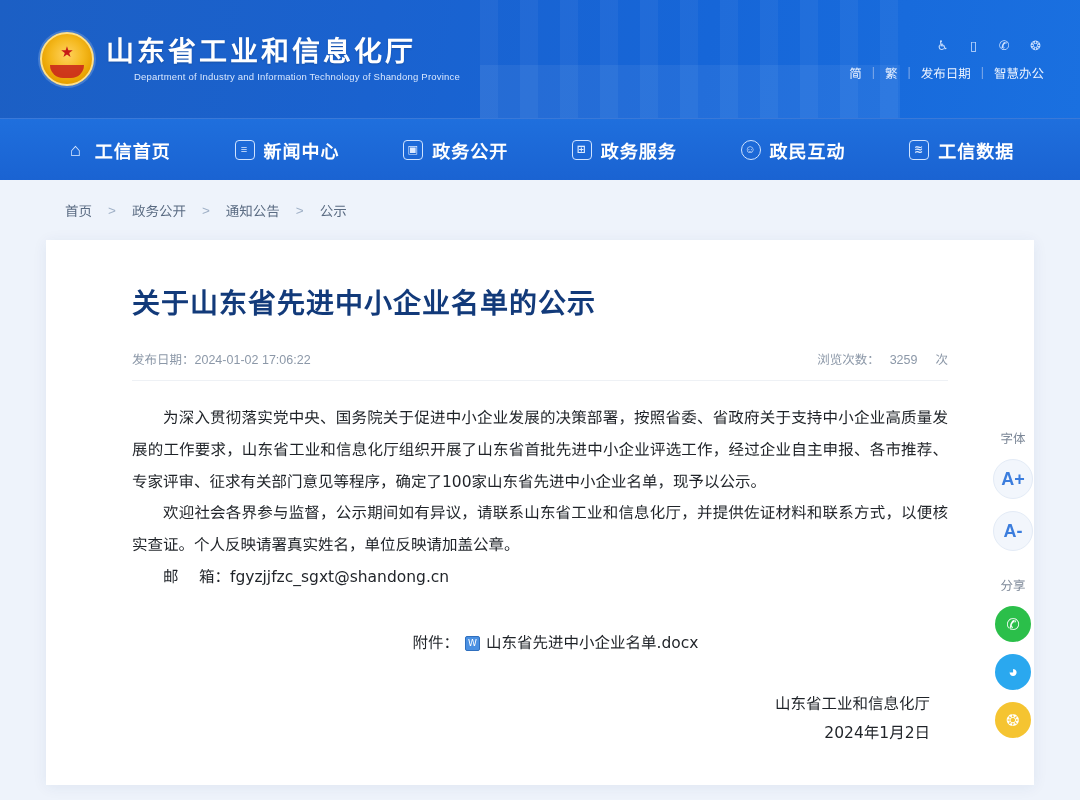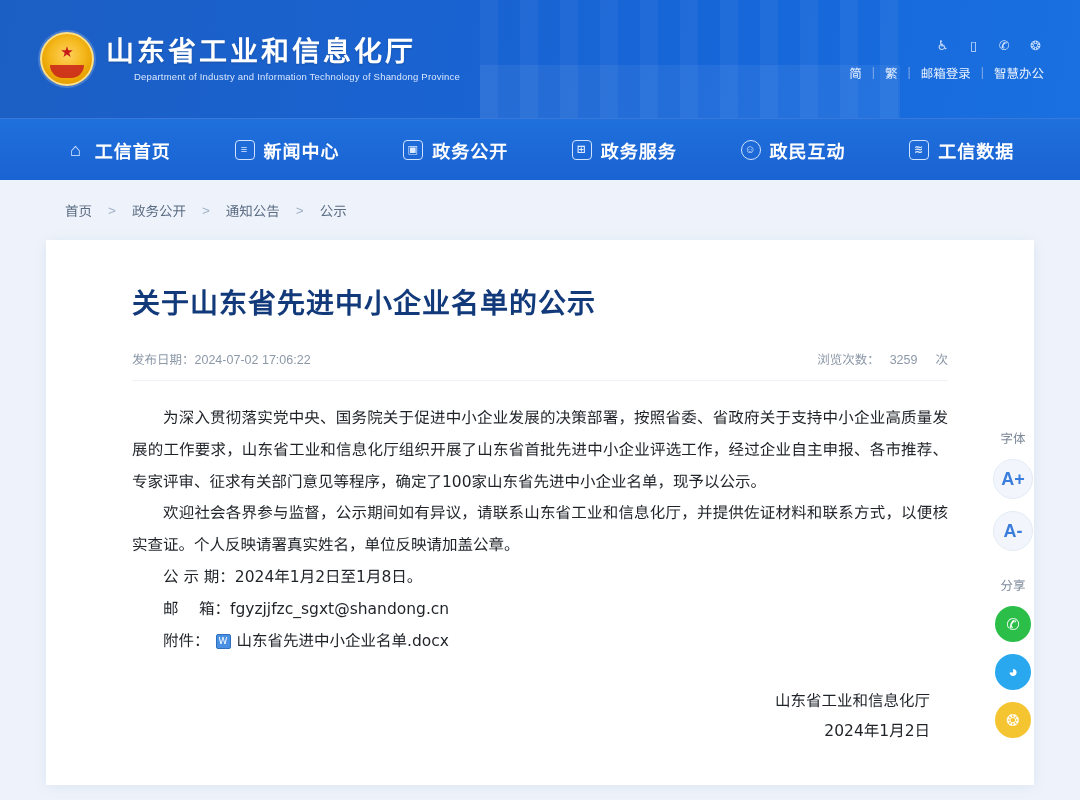--- a/index.html
+++ b/index.html
@@ -161,23 +161,23 @@
   .body {
     margin-top: 22px;
     font-size: 15.5px; color: #1f2328; line-height: 2.05;
     font-family: "DejaVu Sans", "Liberation Sans", sans-serif;
     text-align: justify;
   }
   .body p { text-indent: 2em; }
   .body p.noind { text-indent: 0; }
   .kv { margin-left: 2em; }
   .attach {
-    margin-left: 2em;
+    margin-top: 34px; margin-left: 2em;
     display: flex; align-items: center; gap: 6px;
-    font-size: 15.5px; color: #1f2328;
+    font-size: 15.5px; color: #1f2328; justify-content: center;
   }
   .doc-ic {
     width: 15px; height: 15px; background: #4a90e2;
     border: 1px solid #2f6fbe; border-radius: 2px;
     display: inline-block; position: relative; flex: none;
   }
   .doc-ic::after {
     content: "W"; position: absolute; inset: 0;
     color: #fff; font-size: 9px; line-height: 13px; text-align: center;
   }
@@ -233,21 +233,21 @@
         <span class="ic" data-interactable="true">♿</span>
         <span class="ic" data-interactable="true">▯</span>
         <span class="ic" data-interactable="true">✆</span>
         <span class="ic" data-interactable="true">❂</span>
       </div>
       <div class="hd-links" data-interactable="false">
         <span data-interactable="true">简</span>
         <span class="sep" data-interactable="false">|</span>
         <span data-interactable="true">繁</span>
         <span class="sep" data-interactable="false">|</span>
-        <span data-interactable="true">邮箱登录</span>
+        <span data-interactable="true">发布日期</span>
         <span class="sep" data-interactable="false">|</span>
         <span data-interactable="true">智慧办公</span>
       </div>
     </div>
   </div>
 </div>
 
 <div class="nav" data-interactable="false">
   <div class="nav-item" data-interactable="true">
     <span class="nic plain" data-interactable="false">⌂</span>
@@ -285,31 +285,30 @@
   <a data-interactable="true">公示</a>
 </div>
 
 <div class="stage">
   <div class="card" data-interactable="false">
     <div class="art">
       <h1 data-interactable="false">关于山东省先进中小企业名单的公示</h1>
 
       <div class="meta" data-interactable="false">
         <span class="m1">
-          <span data-interactable="false">发布日期：</span><span data-interactable="false">2024-07-02 17:06:22</span>
+          <span data-interactable="false">发布日期：</span><span data-interactable="false">2024-01-02 17:06:22</span>
         </span>
         <span class="views">
           <span data-interactable="false">浏览次数：</span><b data-interactable="false">3259</b><span data-interactable="false">次</span>
         </span>
       </div>
 
       <div class="body" data-interactable="false">
         <p data-interactable="false">为深入贯彻落实党中央、国务院关于促进中小企业发展的决策部署，按照省委、省政府关于支持中小企业高质量发展的工作要求，山东省工业和信息化厅组织开展了山东省首批先进中小企业评选工作，经过企业自主申报、各市推荐、专家评审、征求有关部门意见等程序，确定了100家山东省先进中小企业名单，现予以公示。</p>
         <p data-interactable="false">欢迎社会各界参与监督，公示期间如有异议，请联系山东省工业和信息化厅，并提供佐证材料和联系方式，以便核实查证。个人反映请署真实姓名，单位反映请加盖公章。</p>
-        <p class="noind kv" data-interactable="false">公 示 期：2024年1月2日至1月8日。</p>
         <p class="noind kv" data-interactable="false">邮　 箱：fgyzjjfzc_sgxt@shandong.cn</p>
 
         <div class="attach" data-interactable="false">
           <span data-interactable="false">附件：</span>
           <span class="doc-ic" data-interactable="false"></span>
           <a data-interactable="true">山东省先进中小企业名单.docx</a>
         </div>
 
         <div class="sign" data-interactable="false">
           <div data-interactable="false">山东省工业和信息化厅</div>

